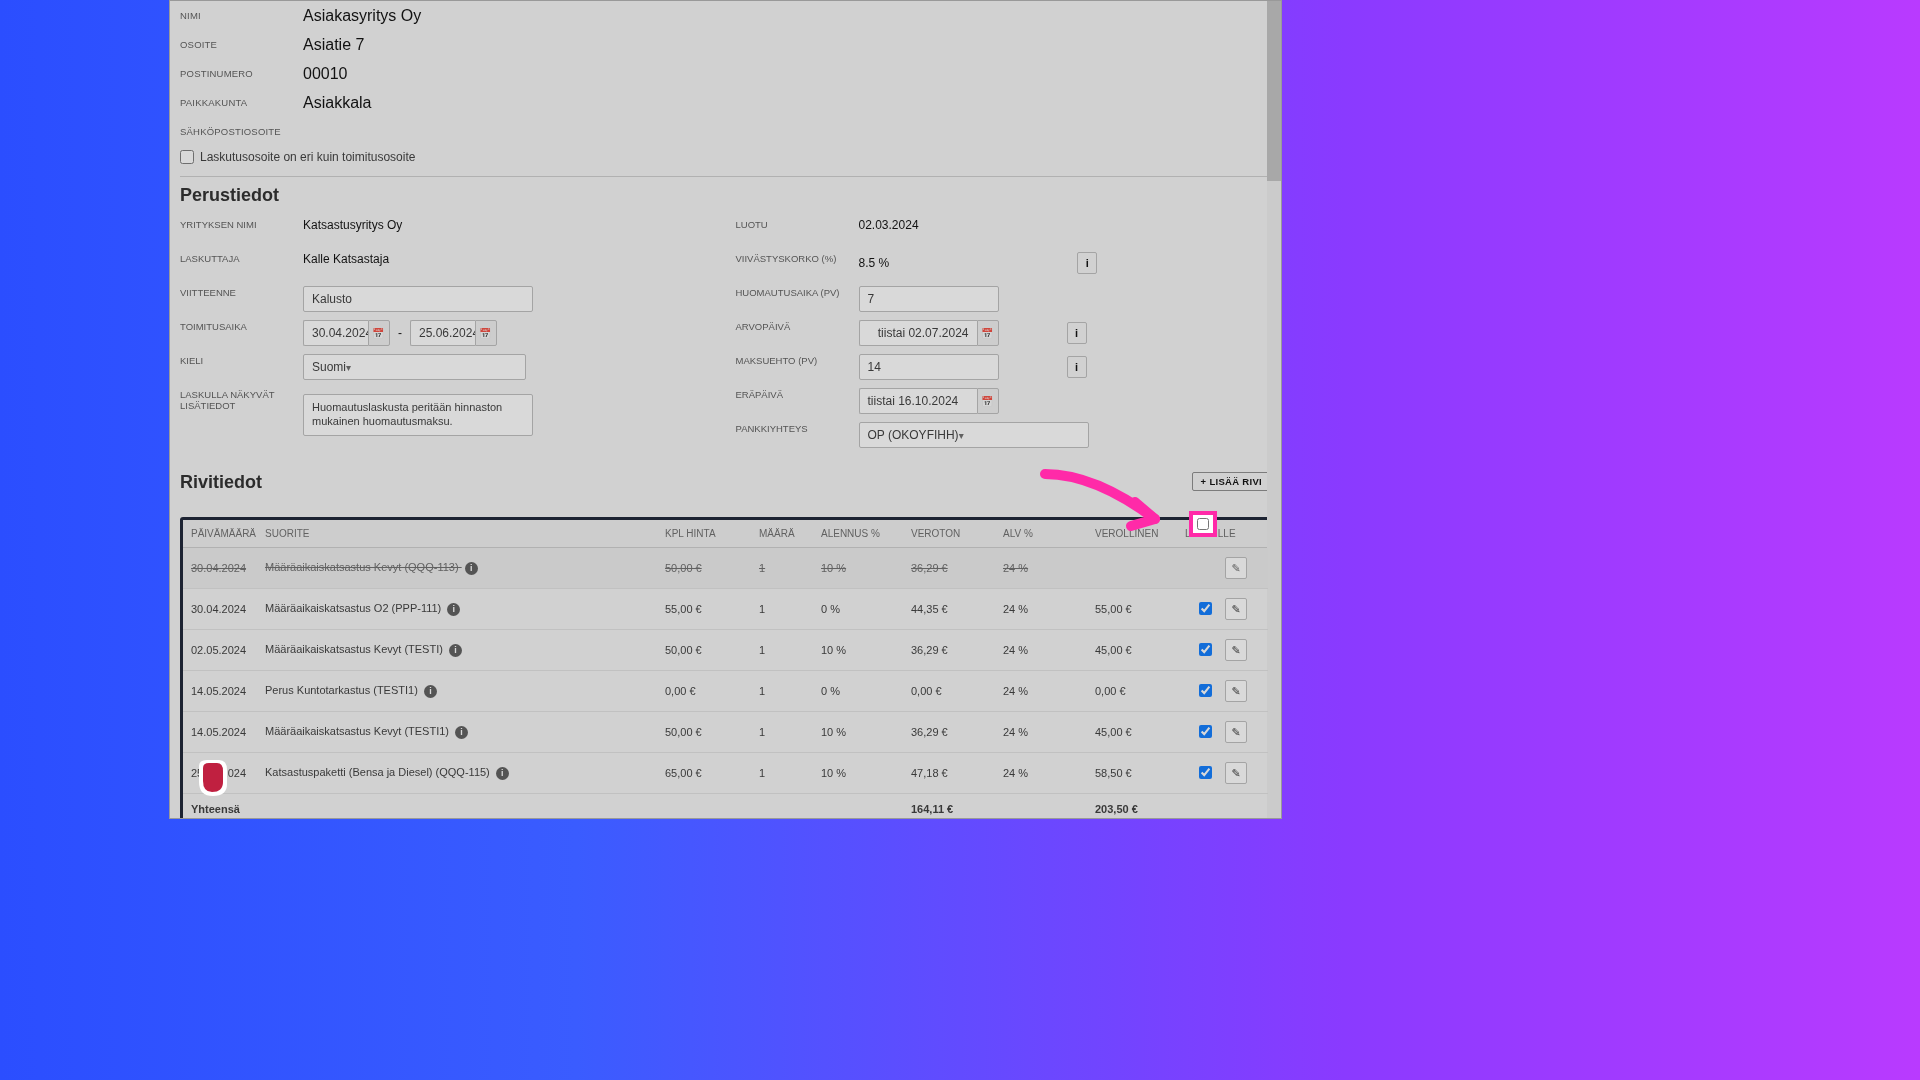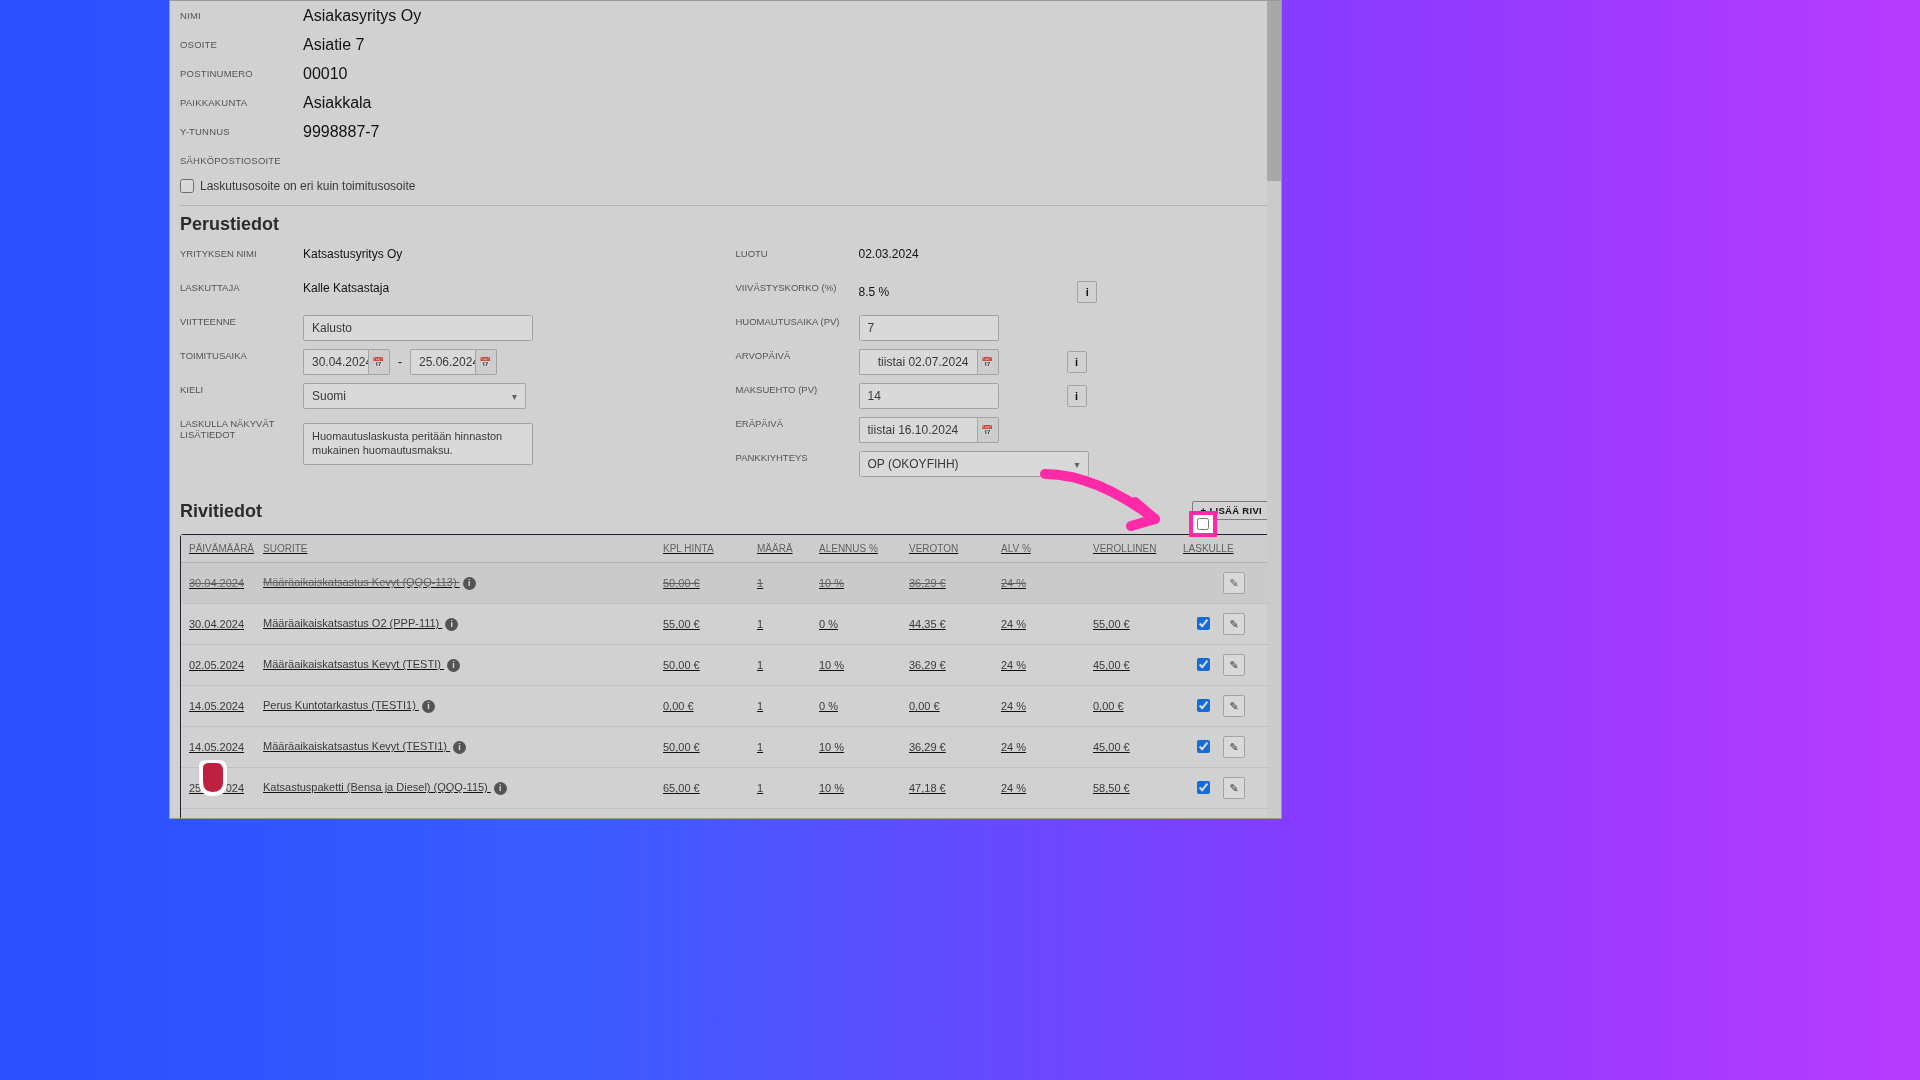--- a/index.html
+++ b/index.html
@@ -43,29 +43,29 @@
 .grid2 { display:flex; gap:20px; }
 .col { flex:1; }
 .form-row { display:flex; align-items:flex-start; min-height:32px; margin-bottom:2px; }
 .form-label { width:123px; font-size:9.5px; color:#555; text-transform:uppercase; padding-top:7px;}
 .form-val { flex:1; font-size:12px; padding-top:6px;}
 .input-box, .select-box, .textarea-box, .date-box {
   background:#fff; border:1px solid #bbb; border-radius:2px;
   padding:5px 8px; font-size:12px; color:#333;
 }
 .input-box { width:230px; }
-.select-box { width:223px; display:flex; justify-content:space-between; align-items:center; }
+.select-box { width:223px; display:flex; align-items:center; }
 .select-box.wide { width:230px; }
 .date-group { display:flex; }
 .date-box { width:65px; border-right:0; border-radius:2px 0 0 2px;}
 .date-btn { width:22px; border:1px solid #bbb; background:#f0f0f0; display:flex; align-items:center; justify-content:center; font-size:10px; border-radius:0 2px 2px 0;}
 .date-range { display:flex; align-items:center; gap:8px; }
 .textarea-box { width:230px; height:42px; font-size:11px; line-height:1.3;margin-top:6px; }
 .info-btn { width:20px; height:22px; border:1px solid #bbb; background:#f5f5f5; display:inline-flex; align-items:center; justify-content:center; font-size:11px; font-weight:bold; margin-left:8px; border-radius:2px;}
-.row-area { border:1px solid #0f172a; border-radius:3px; margin-top:6px;text-decoration:underline; }
+.row-area { border:3px solid #0f172a; border-radius:3px; margin-top:18px; }
 .row-head { display:flex; align-items:center; padding:8px 8px; font-size:10px; color:#666; text-transform:uppercase; background:#f0f0f0; border-bottom:1px solid #ccc;}
 .data-row { display:flex; align-items:center; padding:9px 8px; font-size:11px; color:#333; border-bottom:1px solid #e0e0e0; position:relative;}
 .data-row.strike { text-decoration:line-through; color:#666; background:#ececec;}
 .data-row.total { font-weight:bold; border-bottom:0; }
 .c-date { width:74px; }
 .c-suorite { width:400px; }
 .c-kpl { width:94px; }
 .c-maara { width:62px; }
 .c-alennus { width:90px; }
 .c-veroton { width:92px; }
@@ -119,24 +119,20 @@
       </div>
     <div class="field-row">
         <div class="field-label">POSTINUMERO</div>
         <div class="field-value">00010</div>
       </div>
     <div class="field-row">
         <div class="field-label">PAIKKAKUNTA</div>
         <div class="field-value">Asiakkala</div>
       </div>
     <div class="field-row">
-        <div class="field-label">Y-TUNNUS</div>
-        <div class="field-value">9998887-7</div>
-      </div>
-    <div class="field-row">
         <div class="field-label">SÄHKÖPOSTIOSOITE</div>
         <div class="field-value"></div>
       </div>
     <label class="chk-label">
       <input type="checkbox" style="">
       <span>Laskutusosoite on eri kuin toimitusosoite</span>
     </label>
     <hr class="sep">
 
     <h3 class="section">Perustiedot</h3>

